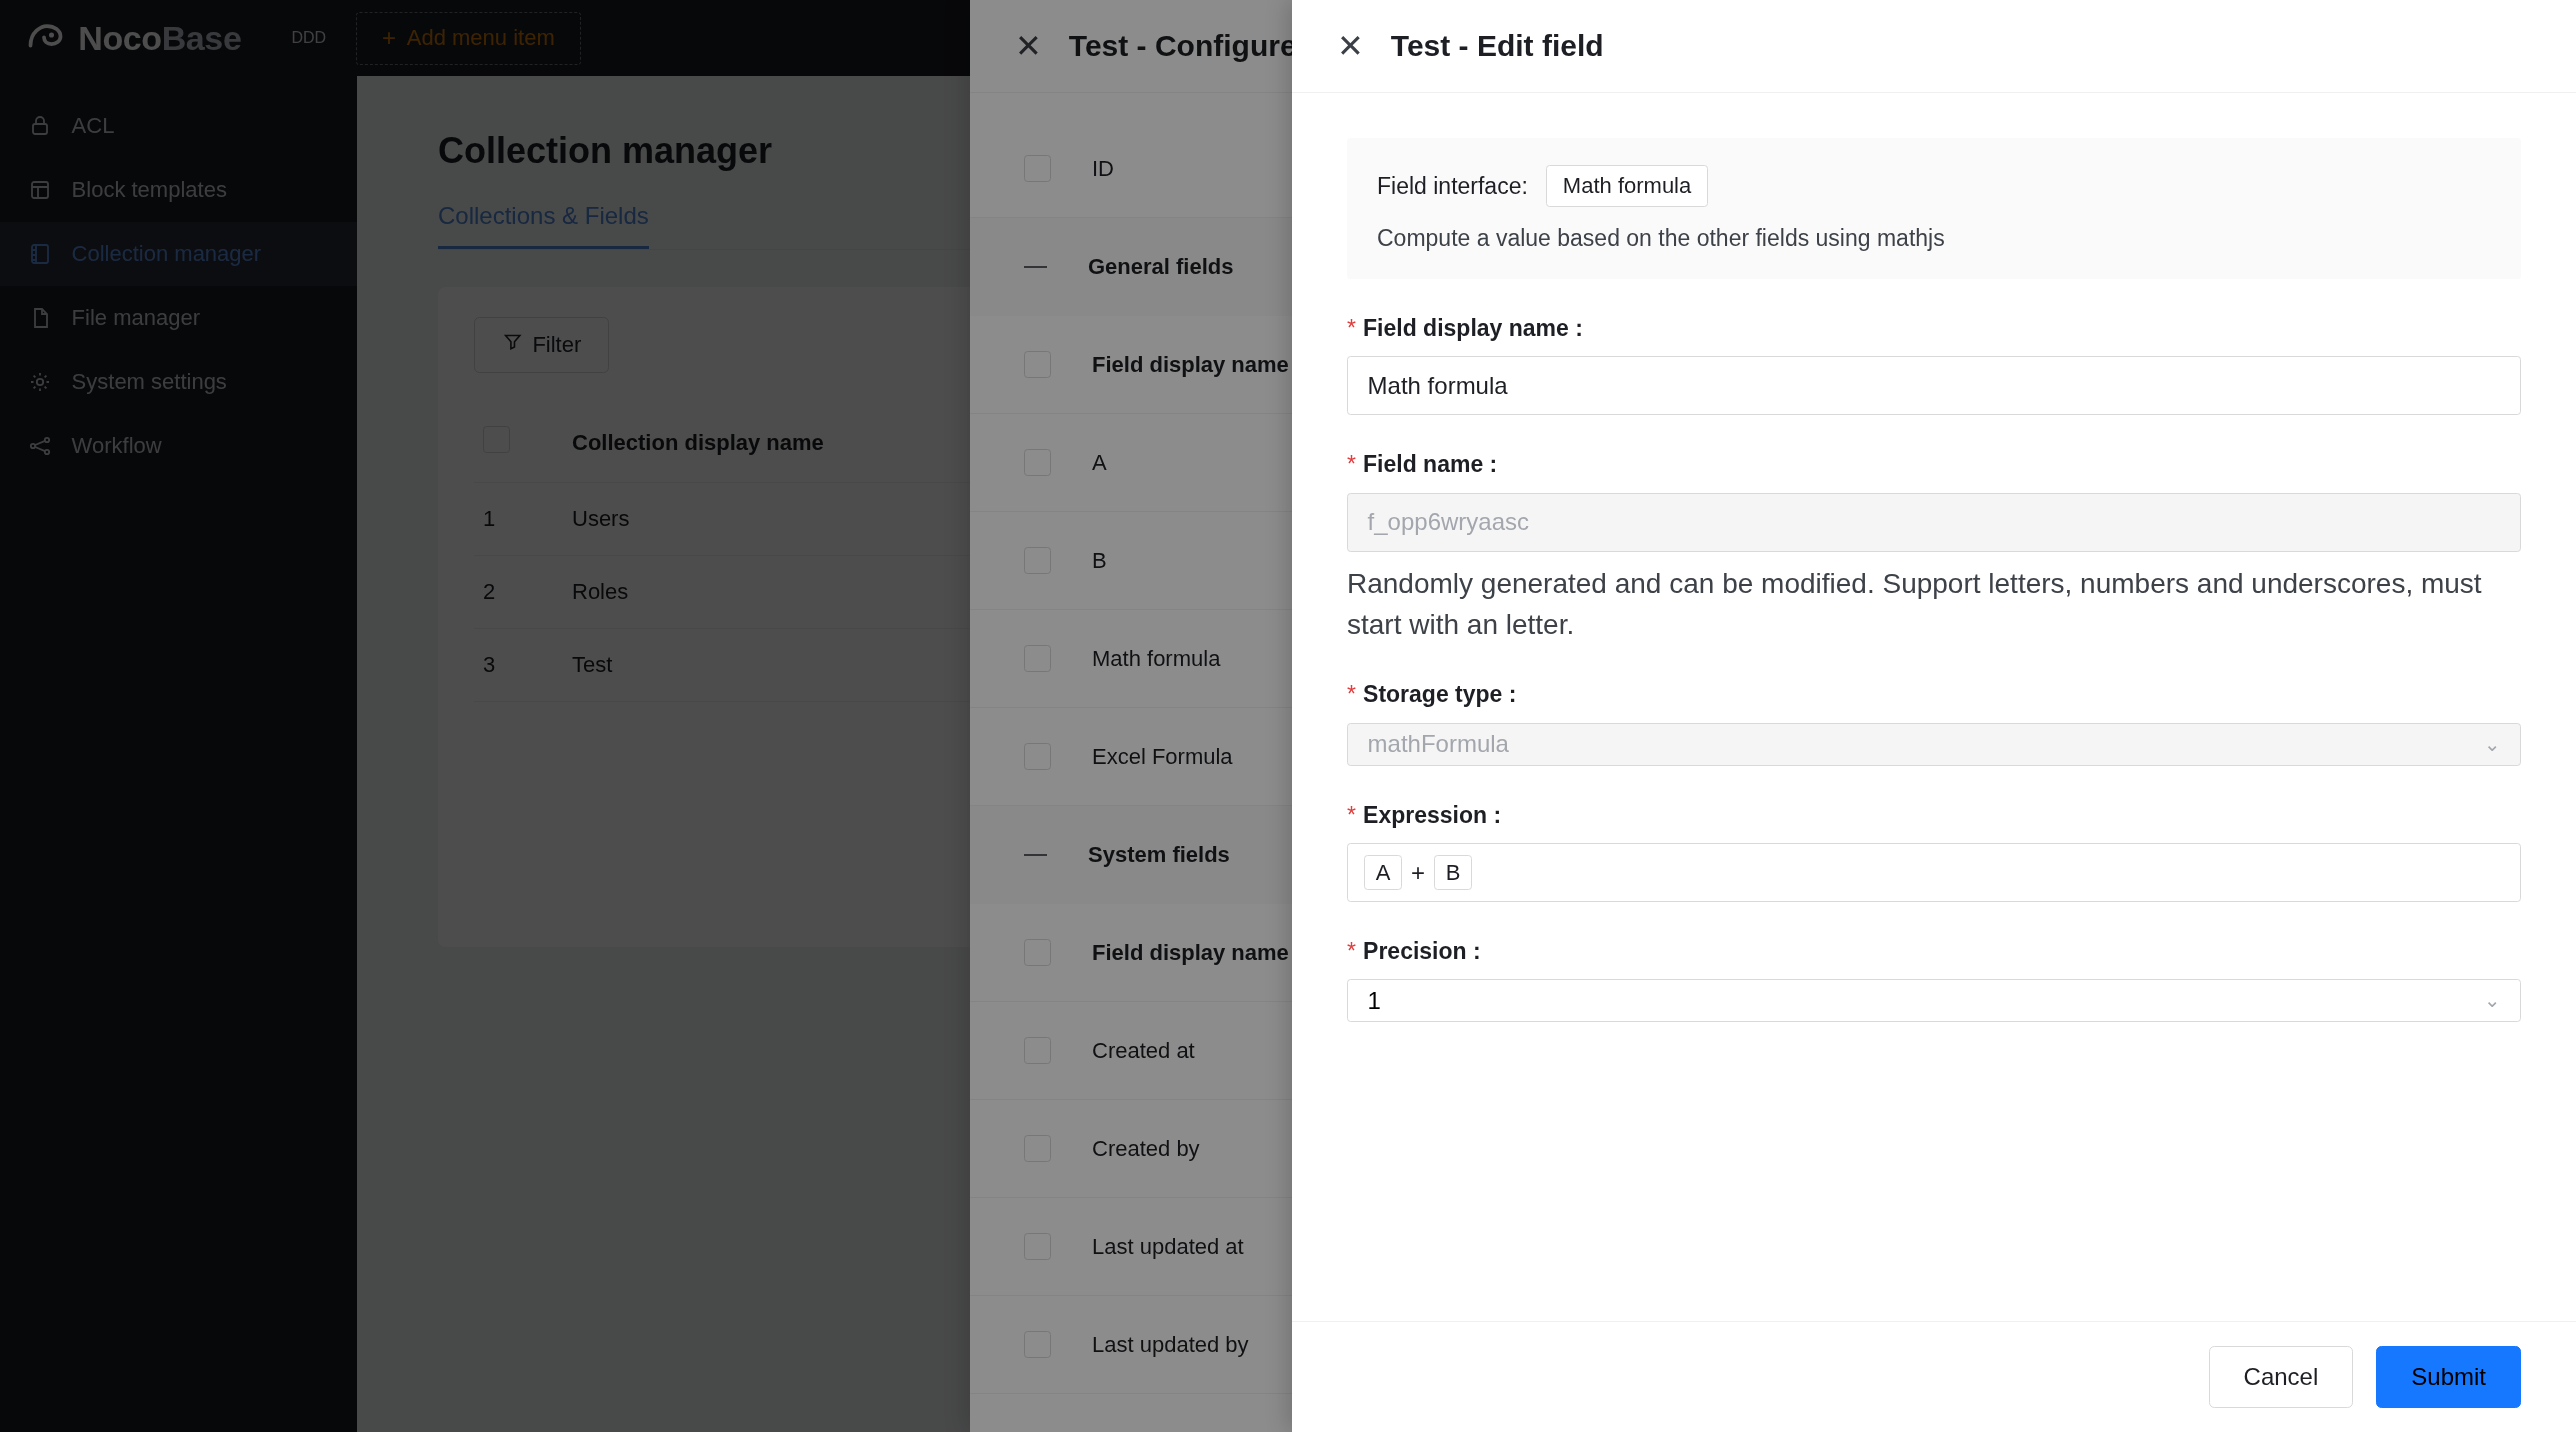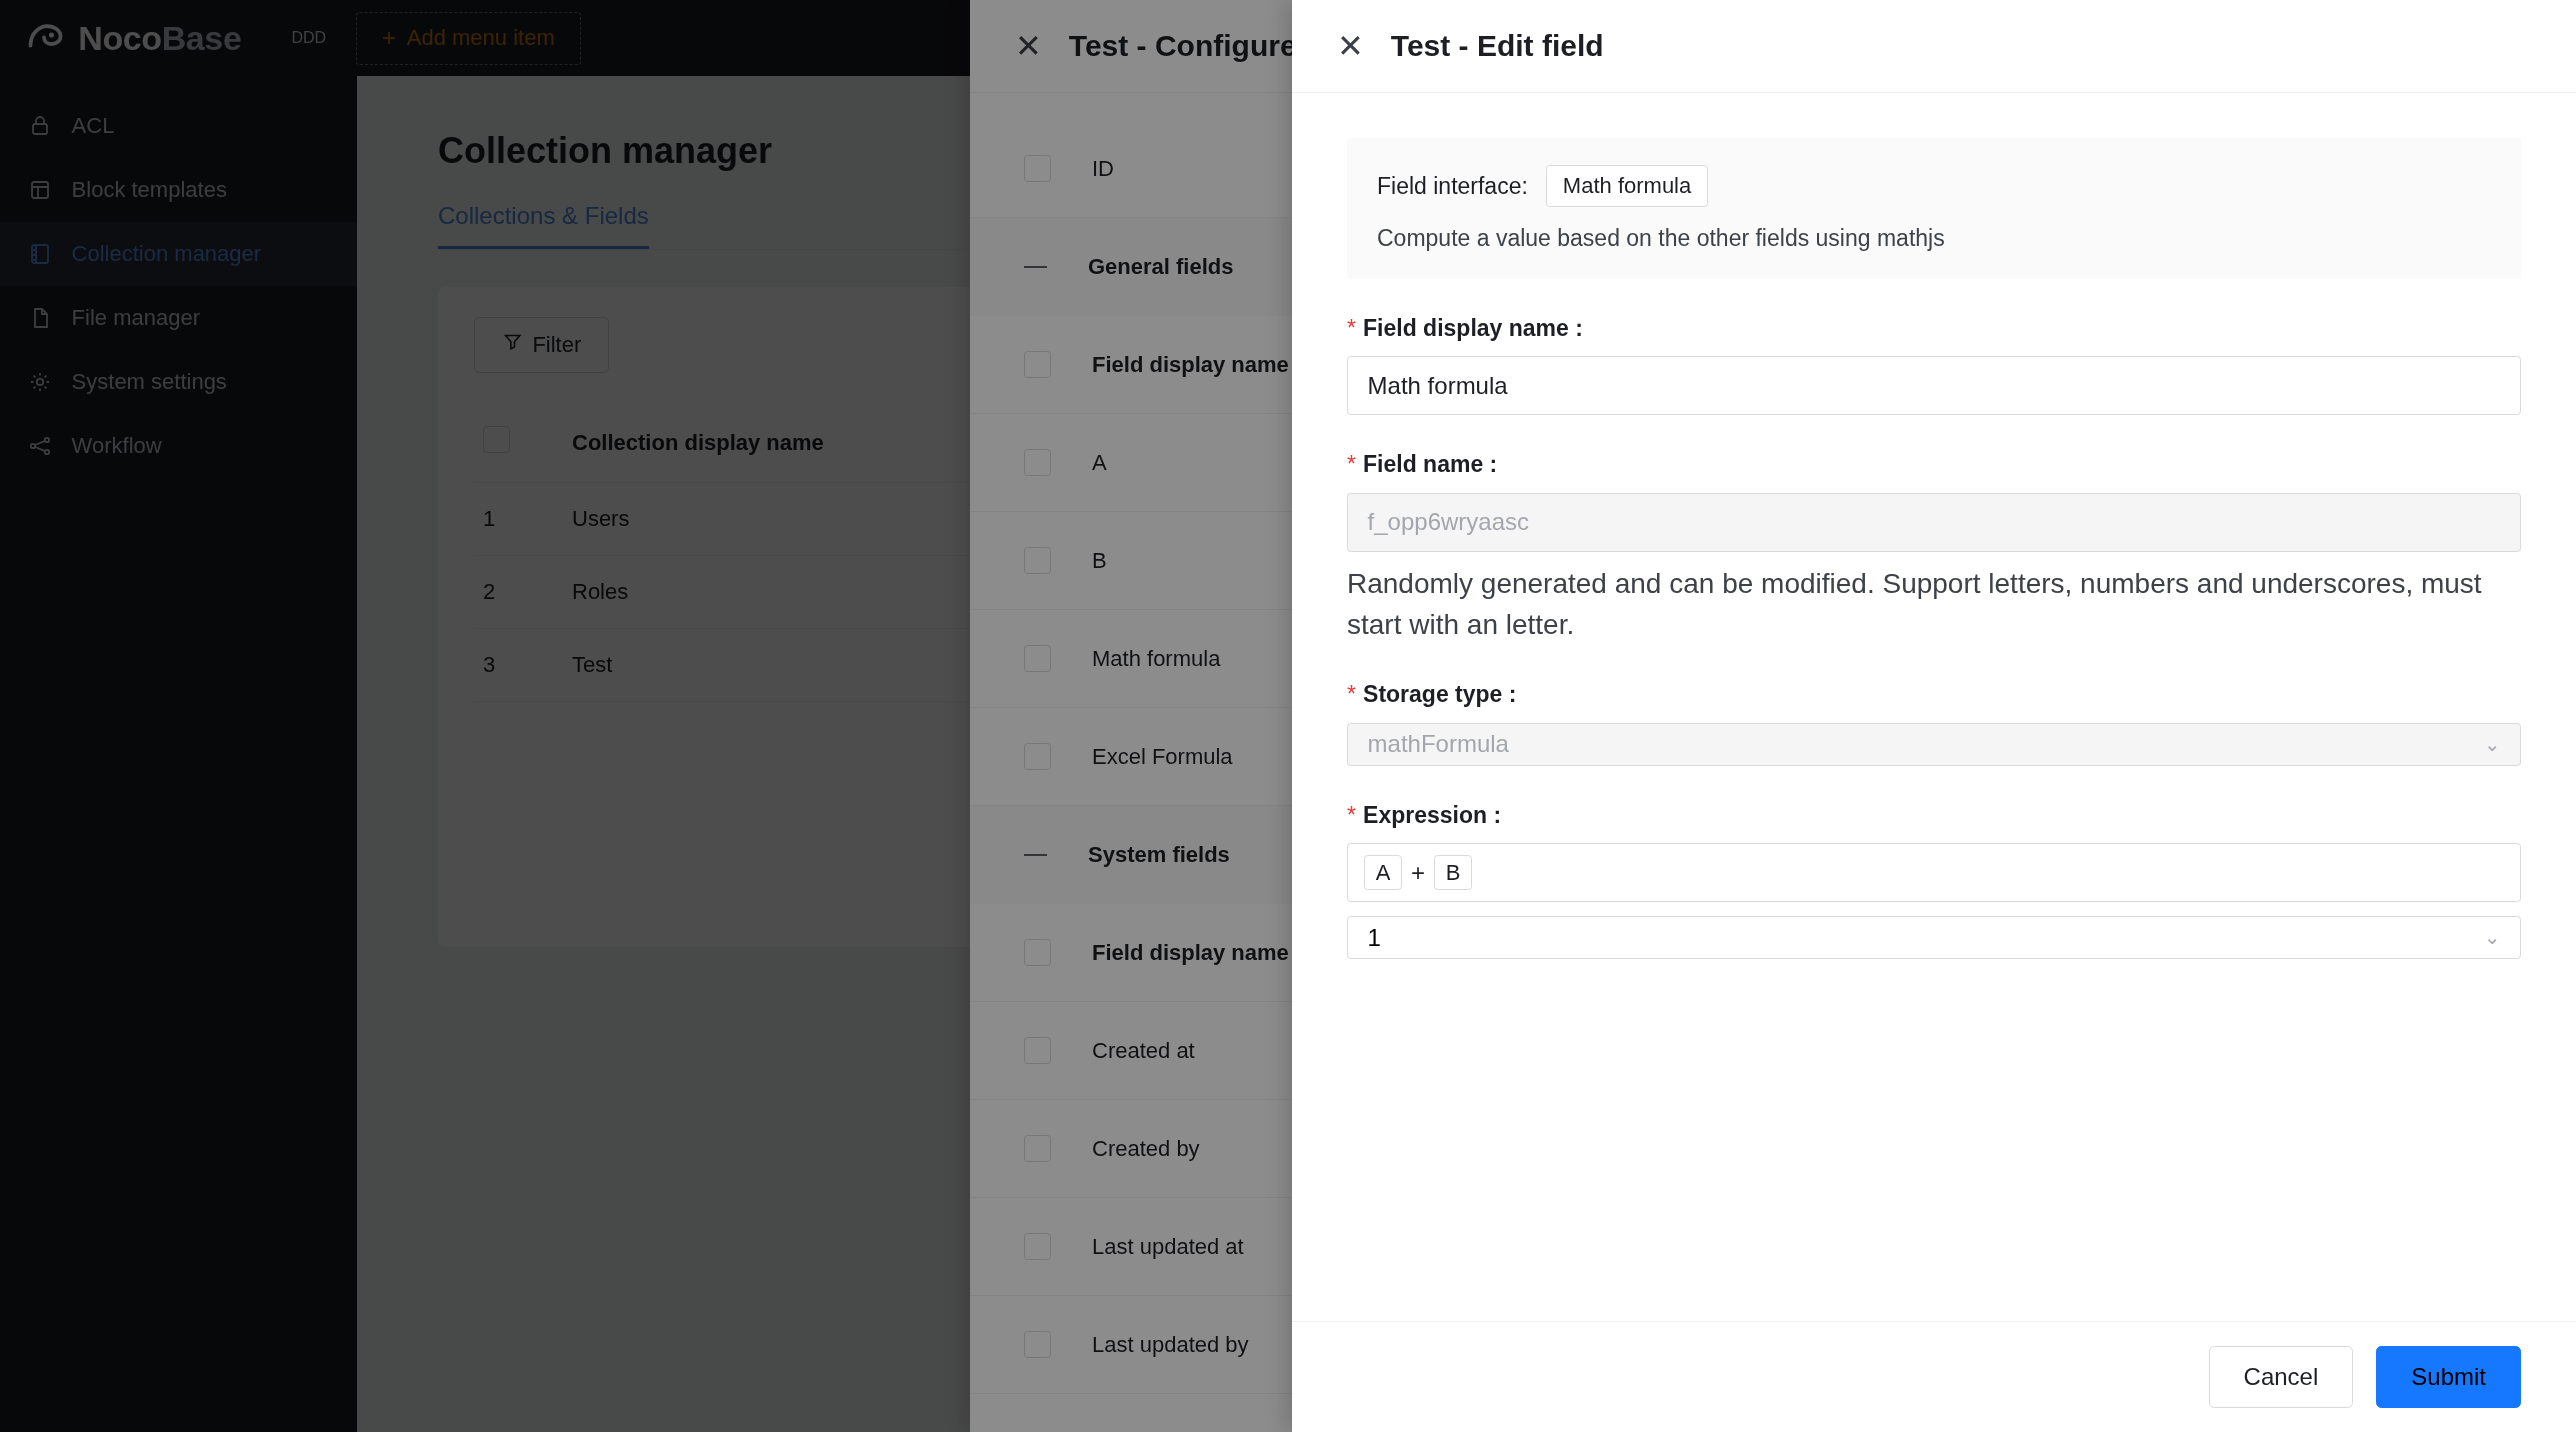--- a/index.html
+++ b/index.html
@@ -370,20 +370,23 @@
 
       <div class="flabel">
         <span class="req">*</span><span>Expression :</span>
       </div>
       <div class="expr-box">
         <span class="var-chip">A</span>
         <span>+</span>
         <span class="var-chip">B</span>
       </div>
 
+      <div class="flabel">
+        <span class="req">*</span><span>Precision :</span>
+      </div>
       <div class="selectbox">
         <span>1</span>
         <span class="chev">⌄</span>
       </div>
     </div>
 
     <div class="d2-foot">
       <div class="btn btn-default">Cancel</div>
       <div class="btn btn-primary">Submit</div>
     </div>

